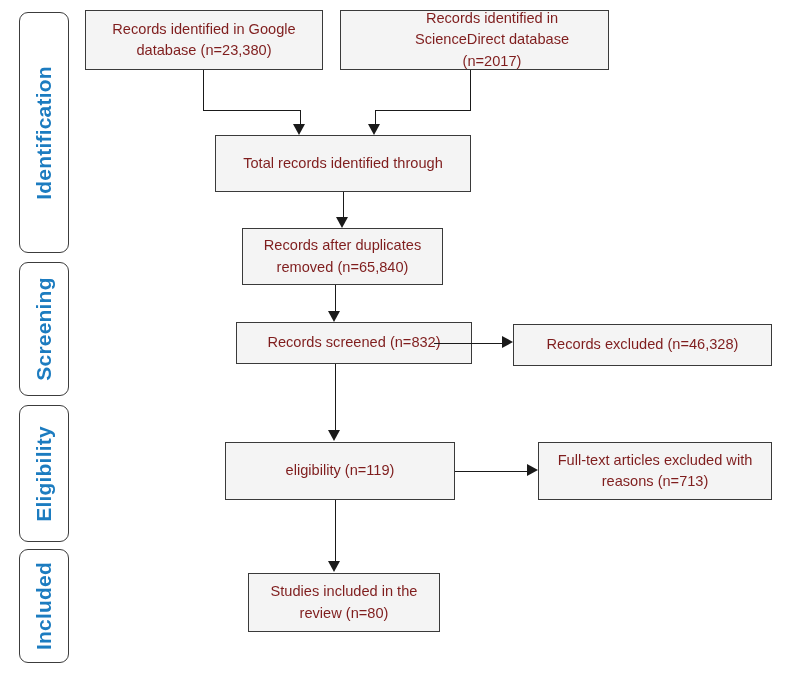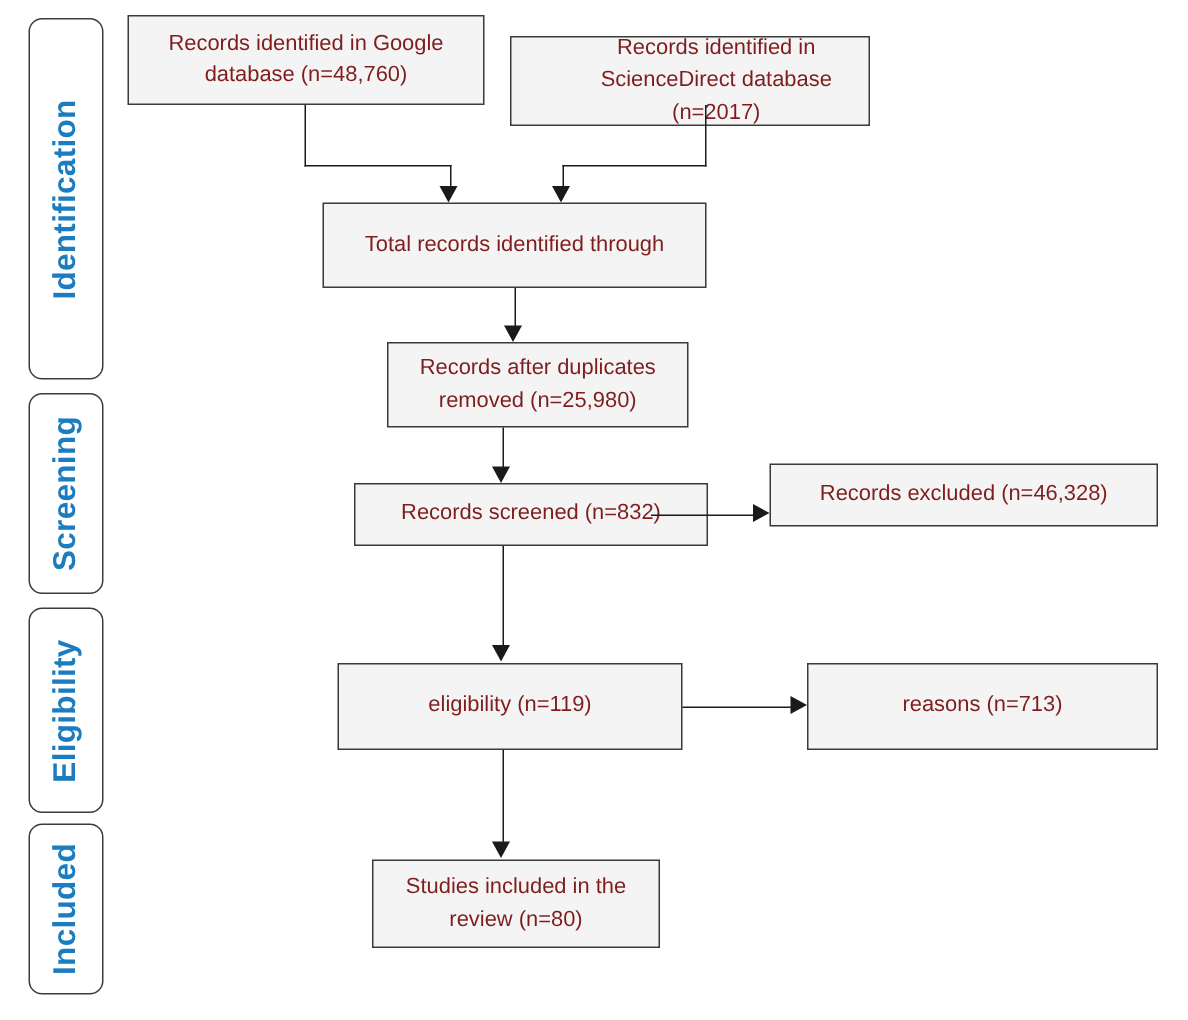--- a/index.html
+++ b/index.html
@@ -106,60 +106,61 @@
     <div class="stage-label">Eligibility</div>
   </div>
 
   <div class="stage" style="left:19px; top:549px; width:50px; height:114px;">
     <div class="stage-label">Included</div>
   </div>
 
   <div class="node" style="left:85px; top:10px; width:238px; height:60px;">
     <span>
       <span>Records identified in Google</span>
-      <span>database (n=48,760)</span>
+      <span>database (n=23,380)</span>
     </span>
   </div>
 
-  <div class="node" style="left:340px; top:24px; width:240px; height:60px;padding-left:43px;">
+  <div class="node" style="left:340px; top:10px; width:269px; height:60px;padding-left:43px;">
     <span>
       <span>Records identified in</span>
       <span>ScienceDirect database (n=2017)</span>
     </span>
   </div>
 
   <div class="node" style="left:215px; top:135px; width:256px; height:57px;">
     <span>
       <span>Total records identified through</span>
     </span>
   </div>
 
-  <div class="node" style="left:242px; top:228px; width:201px; height:57px;margin-left:16px;">
+  <div class="node" style="left:242px; top:228px; width:201px; height:57px;">
     <span>
       <span>Records after duplicates</span>
-      <span>removed (n=25,980)</span>
+      <span>removed (n=65,840)</span>
     </span>
   </div>
 
   <div class="node" style="left:236px; top:322px; width:236px; height:42px;">
     <span>Records screened (n=832)</span>
   </div>
 
-  <div class="node" style="left:513px; top:309px; width:259px; height:42px;">
+  <div class="node" style="left:513px; top:324px; width:259px; height:42px;">
     <span>Records excluded (n=46,328)</span>
   </div>
 
   <div class="node" style="left:225px; top:442px; width:230px; height:58px;">
     <span>
       <span>eligibility (n=119)</span>
     </span>
   </div>
 
   <div class="node" style="left:538px; top:442px; width:234px; height:58px;">
     <span>
+      <span>Full-text articles excluded with</span>
       <span>reasons (n=713)</span>
     </span>
   </div>
 
   <div class="node" style="left:248px; top:573px; width:192px; height:59px;">
     <span>
       <span>Studies included in the</span>
       <span>review (n=80)</span>
     </span>
   </div>

